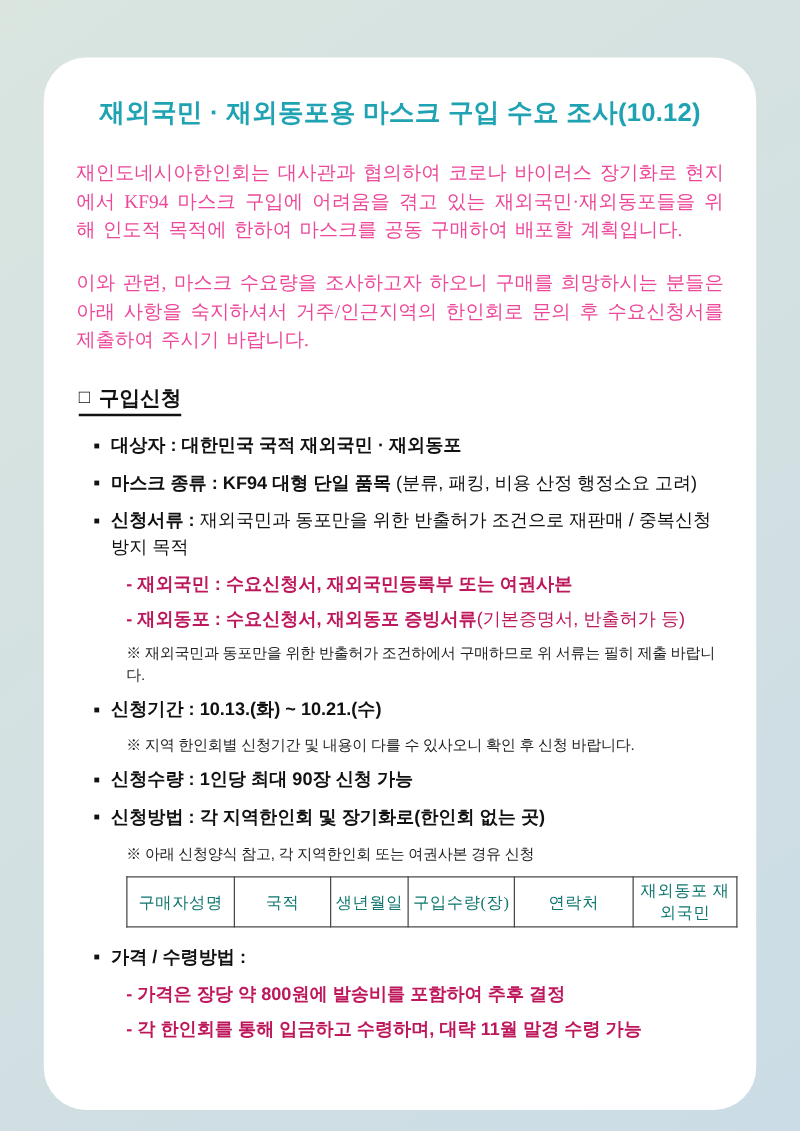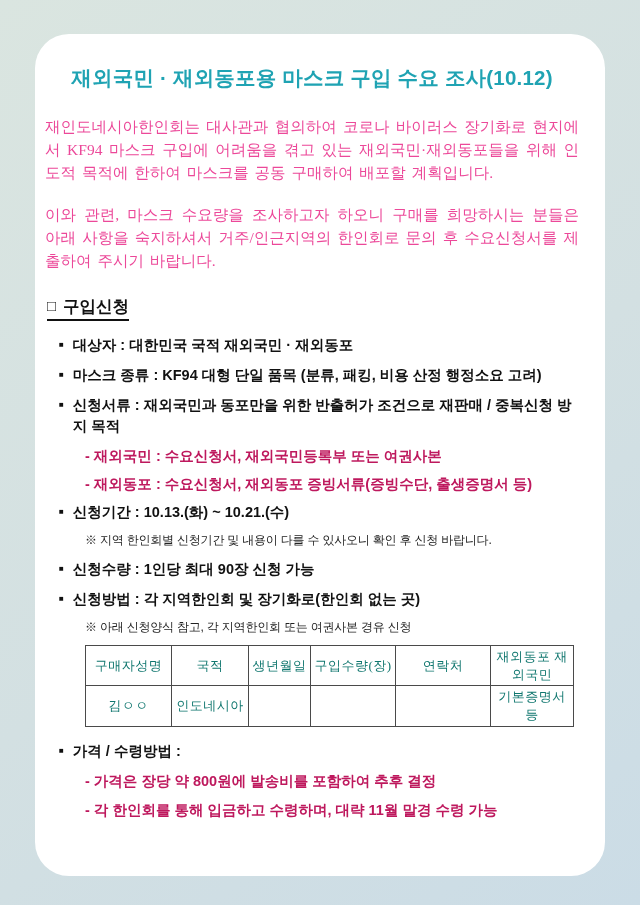--- a/index.html
+++ b/index.html
@@ -8,24 +8,24 @@
     font-family: "Liberation Sans", sans-serif;
     background: linear-gradient(145deg, #dae5e0 0%, #d3e0e2 55%, #cbdce6 100%);
     overflow: hidden;
   }
   .page {
     width: 640px; height: 905px;
     padding-top: 30px;
   }
   .card {
     width: 570px; height: 842px;
-    margin: 4px auto;
+    margin: 16px auto;
     background: #ffffff;
     border-radius: 34px;
-    padding: 26px 26px 20px 10px;
+    padding: 26px 26px 20px 26px;
     overflow: hidden;
   }
   .title {
     text-align: center;
     font-size: 20.5px;
     font-weight: 800;
     letter-spacing: 0.2px;
     color: #1fa3b3;
     margin: 4px 0 24px 0;
     font-family: "Liberation Sans", sans-serif;
@@ -62,21 +62,21 @@
     line-height: 1.45;
   }
   .b-line .bsq {
     font-size: 8px;
     line-height: 1;
     margin: 6px 9px 0 0;
     flex: 0 0 auto;
     color: #111;
   }
   .b-line .txt { flex: 1; }
-  .reg { font-weight: 700; }
+  .reg { font-weight: 400; }
   .dash-line {
     margin: 0 0 8px 40px;
     font-size: 14.5px;
     font-weight: 800;
     color: #be185d;
     line-height: 1.4;
   }
   .note {
     margin: 0 0 9px 40px;
     font-size: 12px;
@@ -138,23 +138,24 @@
 
     <div class="b-line">
       <span class="bsq">■</span>
       <span class="txt"><b>신청서류 : </b><span class="reg">재외국민과 동포만을 위한 반출허가 조건으로 재판매 / 중복신청 방지 목적</span></span>
     </div>
 
     <div class="dash-line">
       <b>- 재외국민 : 수요신청서, 재외국민등록부 또는 여권사본</b><span class="reg"></span>
     </div>
     <div class="dash-line">
-      <b>- 재외동포 : 수요신청서, 재외동포 증빙서류</b><span class="reg">(증빙수단, 출생증명서 등)</span>
-    </div>
-
+      <b>- 재외동포 : 수요신청서, 재외동포 증빙서류</b><span class="reg">(기본증명서, 반출허가 등)</span>
+    </div>
+
+    <div class="note">※ 재외국민과 동포만을 위한 반출허가 조건하에서 구매하므로 위 서류는 필히 제출 바랍니다.</div>
 
     <div class="b-line">
       <span class="bsq">■</span>
       <span class="txt"><b>신청기간 : 10.13.(화) ~ 10.21.(수)</b></span>
     </div>
     <div class="note">※ 지역 한인회별 신청기간 및 내용이 다를 수 있사오니 확인 후 신청 바랍니다.</div>
 
     <div class="b-line">
       <span class="bsq">■</span>
       <span class="txt"><b>신청수량 : 1인당 최대 90장 신청 가능</b></span>
@@ -179,28 +180,20 @@
         <tr>
           <th>구매자성명</th>
           <th>국적</th>
           <th>생년월일</th>
           <th>구입수량(장)</th>
           <th>연락처</th>
           <th>재외동포 재외국민</th>
         </tr>
       </thead>
       <tbody>
-        <tr>
-          <td>김ㅇㅇ</td>
-          <td>인도네시아</td>
-          <td></td>
-          <td></td>
-          <td></td>
-          <td>기본증명서 등</td>
-        </tr>
       </tbody>
     </table>
 
     <div class="price-block">
       <div class="b-line">
         <span class="bsq">■</span>
         <span class="txt"><b>가격 / 수령방법 :</b></span>
       </div>
       <div class="dash-line"><b>- 가격은 장당 약 800원에 발송비를 포함하여 추후 결정</b></div>
       <div class="dash-line"><b>- 각 한인회를 통해 입금하고 수령하며, 대략 11월 말경 수령 가능</b></div>

